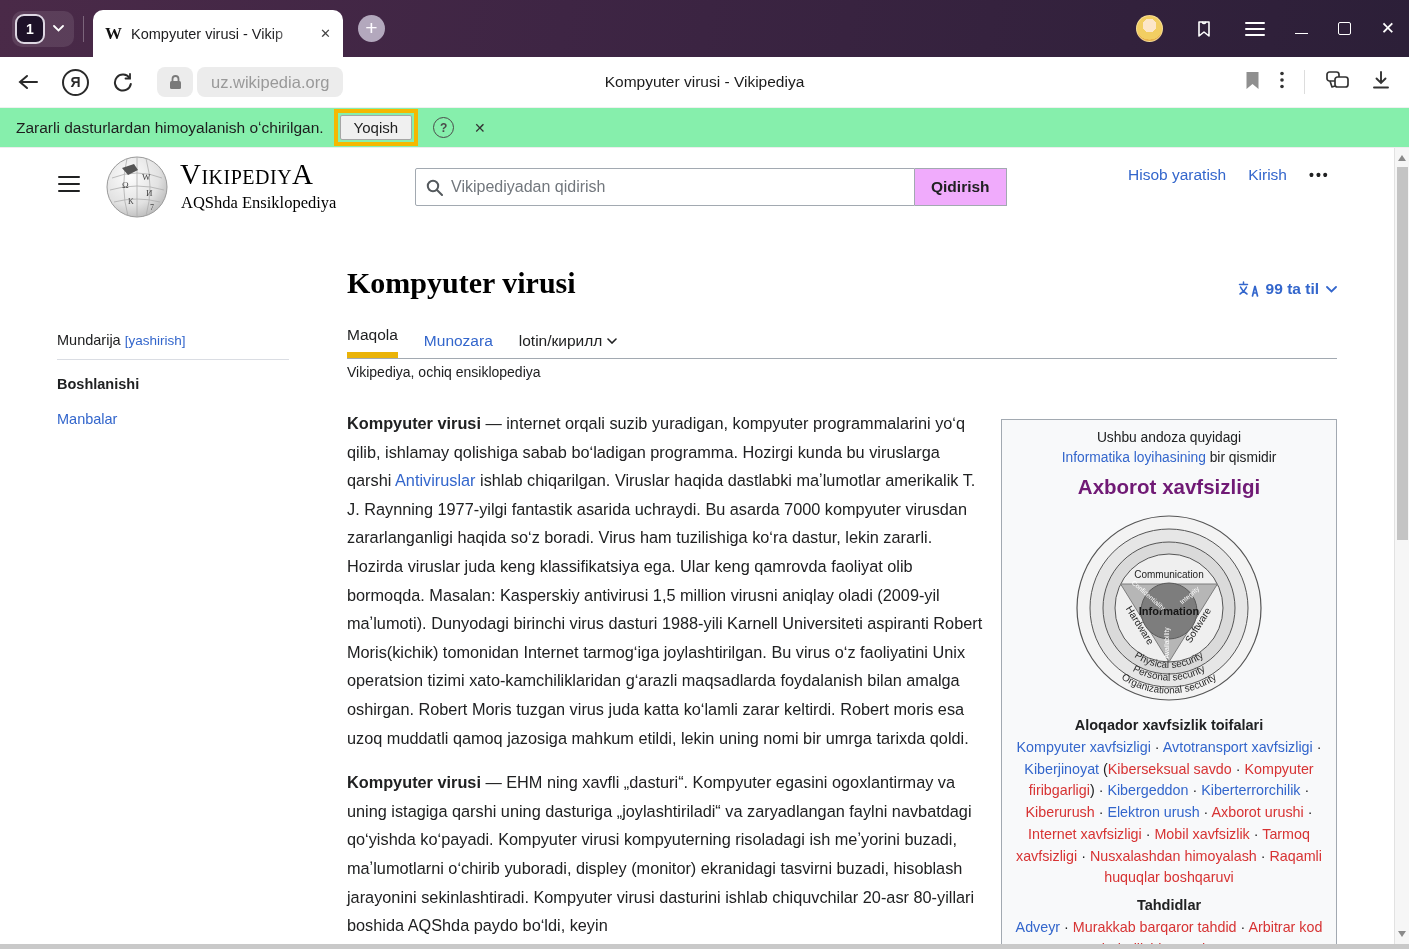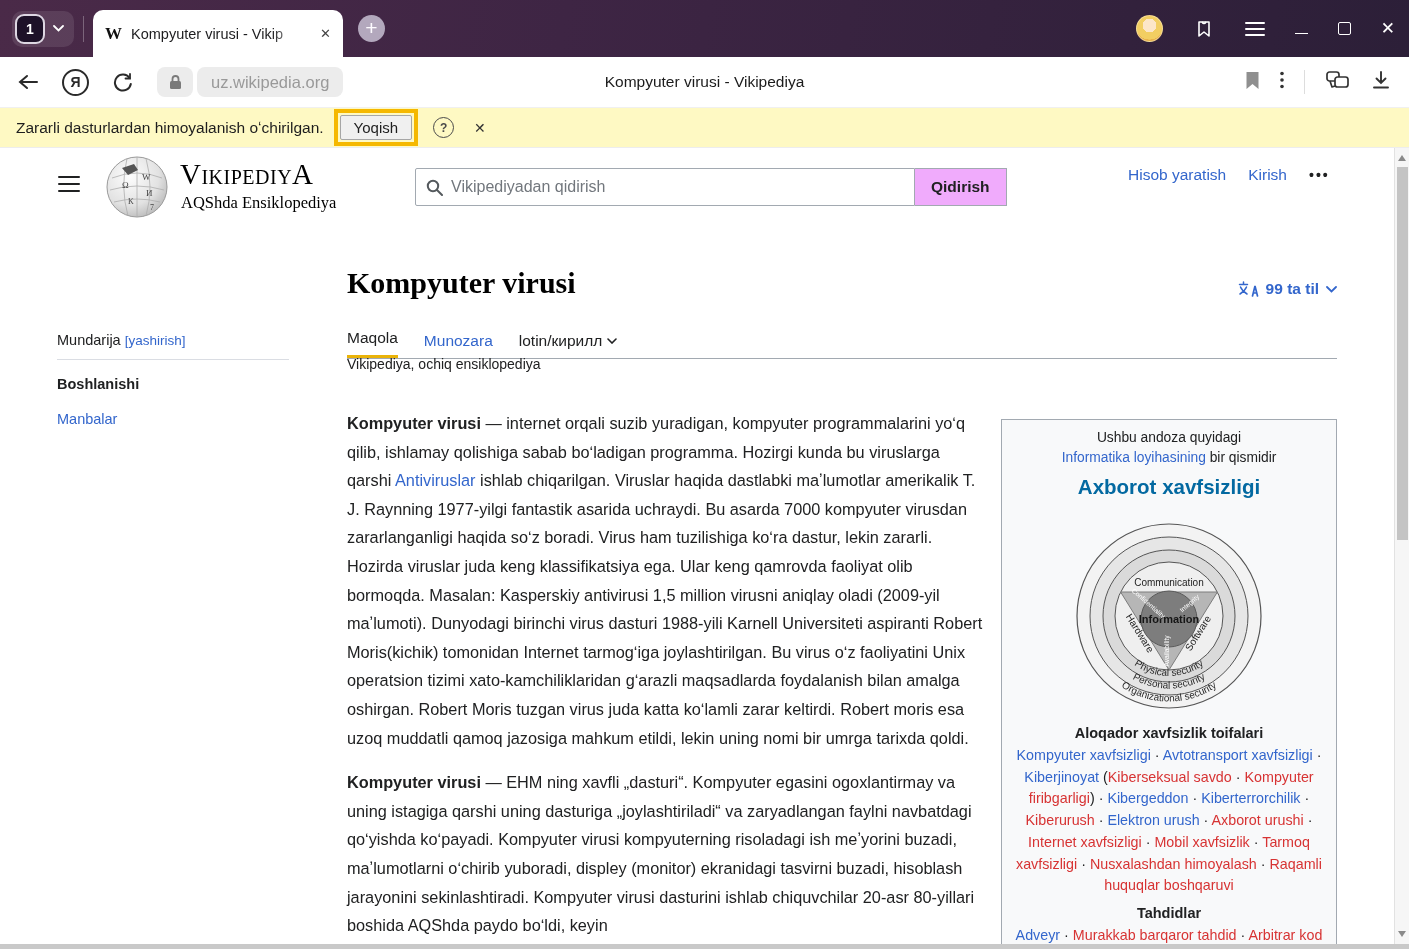--- a/index.html
+++ b/index.html
@@ -41,21 +41,21 @@
   .ya-circle { width:27px; height:27px; border:2px solid #2a2a2a; border-radius:50%;
                display:flex; align-items:center; justify-content:center; font-size:14px; font-weight:700; color:#2a2a2a; }
   .pill { background:#ececec; border-radius:8px; height:30px; display:flex; align-items:center; }
   .lockpill { width:36px; justify-content:center; margin-right:4px; }
   .urlpill { padding:0 14px; color:#999; font-size:16.5px; }
   .page-title-center { position:absolute; left:0; right:0; text-align:center; font-size:15.5px; color:#1b1b1b; pointer-events:none; }
   .tool-right { margin-left:auto; display:flex; align-items:center; gap:20px; z-index:2; }
   .tdiv { width:1px; height:24px; background:#ddd; }
 
   
-  .notif { position:absolute; top:108px; left:0; width:100%; height:40px; background:#fef9c3;
+  .notif { position:absolute; top:108px; left:0; width:100%; height:40px; background:#86efac;
            display:flex; align-items:center; padding:0 16px; border-bottom:1px solid #ededed; }
   .notif-text { font-size:15.5px; color:#1e1e1e; }
   .hl { border:4px solid #f5b800; padding:2px; margin-left:10px; display:inline-flex; }
   .yoqish { background:#f0f0f0; border:1px solid #a6a6a6; border-radius:2px; padding:3px 13px;
             font-size:15px; color:#1e1e1e; }
   .qmark { width:21px; height:21px; border:1.6px solid #4a4a4a; border-radius:50%; margin-left:15px;
            display:flex; align-items:center; justify-content:center; font-size:12px; font-weight:700; color:#4a4a4a; }
   .nclose { margin-left:20px; color:#333; font-size:14px; }
 
   
@@ -85,38 +85,38 @@
   .sb-active { font-weight:700; margin-top:16px; }
   .sb-link { color:#3366cc; margin-top:19px; }
 
   .a-title { position:absolute; left:347px; top:118px; font-family:"Liberation Serif","DejaVu Serif",serif;
              font-size:30px; color:#000; }
   .langsel { position:absolute; right:72px; top:132px; display:flex; align-items:center; gap:7px;
              color:#3366cc; font-weight:700; font-size:15.5px; }
   .tabbar { position:absolute; left:347px; top:178px; width:990px; height:33px; border-bottom:1px solid #a2a9b1;
             display:flex; align-items:flex-end; font-size:15.5px; }
   .tabbar .t { padding-bottom:8px; margin-right:26px; white-space:nowrap; }
-  .t-active { color:#202122; border-bottom:3px solid #eab308;text-align:right; }
+  .t-active { color:#202122; border-bottom:6px solid #eab308;text-align:right; }
   .t-blue { color:#3366cc; }
   .t-plain { color:#202122; display:flex; align-items:center; gap:5px; }
   .tab-right { margin-left:auto; display:flex; }
   .tab-right .t:last-child { margin-right:0; }
-  .subtitle { position:absolute; left:347px; top:208px; font-size:14px; color:#202122; }
+  .subtitle { position:absolute; left:347px; top:216px; font-size:14px; color:#202122; }
 
   .body-text { position:absolute; left:347px; top:248px; width:640px; font-size:16.3px;
                line-height:28.6px; color:#202122; }
   .body-text p { margin:13px 0 16px; }
   .sp-b { font-weight:700; }
   .sp-link { color:#3366cc; }
   .sp-red { color:#d73333; }
 
   .infobox { position:absolute; left:1001px; top:271px; width:336px; border:1px solid #a2a9b1;
              background:#f8f9fa; padding:8px 10px 14px; text-align:center; color:#202122; }
   .ib-note { font-size:13.8px; line-height:20px; }
-  .ib-title { font-size:20.5px; font-weight:700; color:#0369a1; margin:7px 0 20px; }
+  .ib-title { font-size:20.5px; font-weight:700; color:#701a75; margin:7px 0 12px; }
   .ib-heading { font-size:14.5px; font-weight:700; margin:8px 0 4px; }
   .ib-links { font-size:14.3px; line-height:21.7px; }
   .diagram { margin:2px auto 0; display:block; }
 
   .scrollbar { position:absolute; right:0; top:0; width:15px; height:796px; background:#f6f6f6;
                border-left:1px solid #e2e2e2; }
   .sb-thumb { position:absolute; left:2px; top:19px; width:11px; height:373px; background:#c4c4c4; }
   .sb-arrow { position:absolute; left:3px; width:0; height:0; border-left:4.5px solid transparent;
               border-right:4.5px solid transparent; }
   .sb-up { top:7px; border-bottom:6px solid #8a8a8a; }

